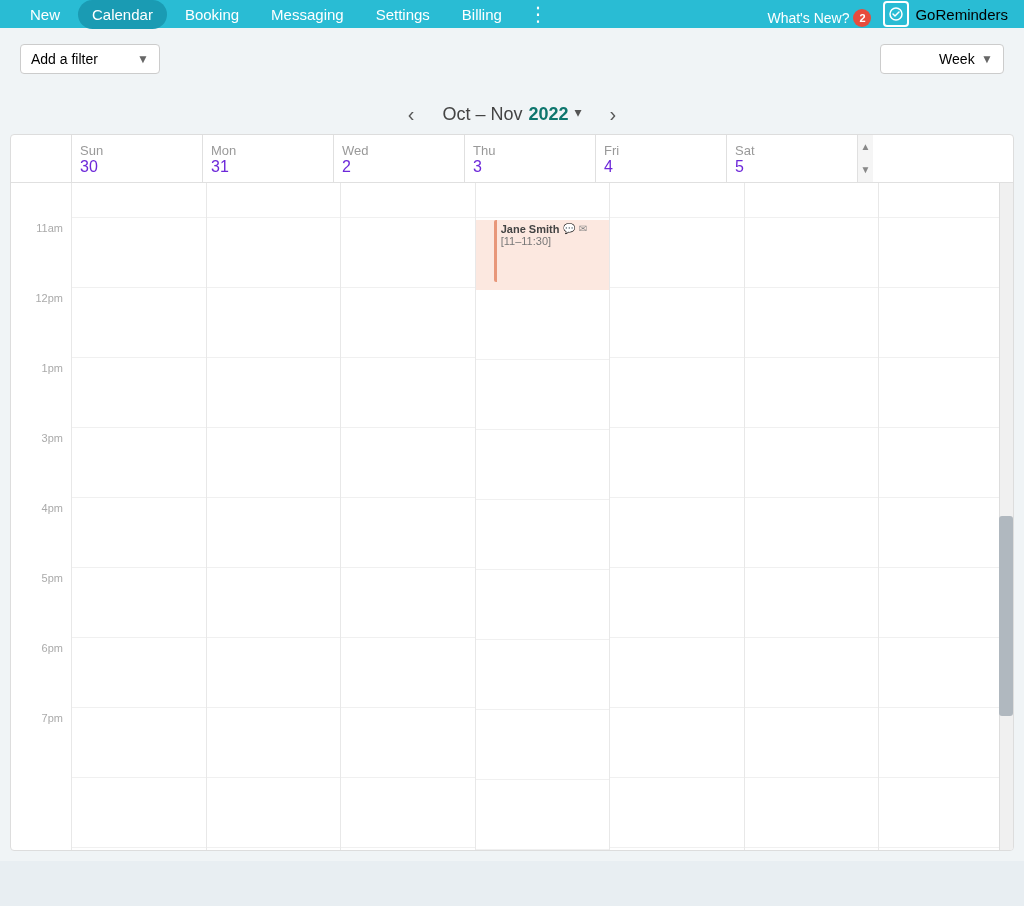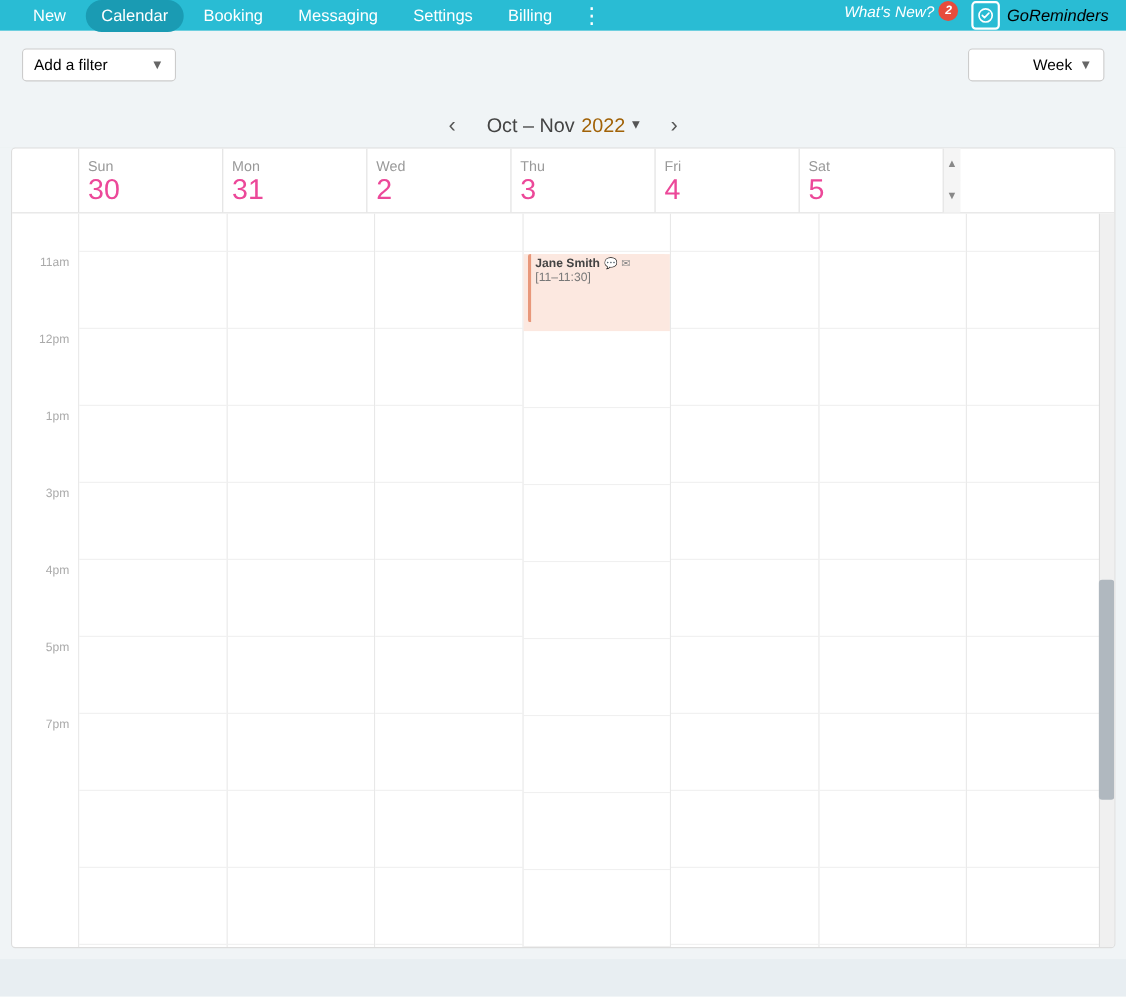--- a/index.html
+++ b/index.html
@@ -27,23 +27,22 @@
     .nav-dots {
       color: #fff;
       font-size: 20px;
       padding: 0 8px;
       cursor: pointer;
       letter-spacing: 1px;
     }
     .nav-right {
       margin-left: auto;
       display: flex;
-      align-items: flex-start;
+      align-items: flex-end;
       gap: 12px;
-      font-style: italic;
     }
     .whats-new {
       color: #fff;
       font-size: 14px;
       cursor: pointer;
       display: flex;
       align-items: center;
       gap: 4px;
     }
     .badge {
@@ -149,21 +148,21 @@
     }
     .cal-nav-title {
       font-size: 18px;
       color: #444;
       display: flex;
       align-items: flex-start;
       gap: 6px;
       cursor: pointer;
     }
     .cal-nav-title span { font-weight: 400; }
-    .cal-nav-title .year { color: #a16207; }
+    .cal-nav-title .year { color: #0f766e; font-weight: bold; }
     .cal-nav-title .chevron { color: #555; font-size: 14px; }
 
     
     .calendar-wrap {
       background: #f0f4f6;
       padding: 0 10px 10px 10px;
     }
     .calendar-container {
       background: #fff;
       border: 1px solid #ddd;
@@ -181,22 +180,22 @@
       padding: 8px 8px 6px 8px;
       text-align: left;
       border-left: 1px solid #e0e0e0;
     }
     .day-name {
       font-size: 13px;
       color: #999;
       font-weight: 400;
     }
     .day-num {
-      font-size: 26px;
-      color: #ec4899;
+      font-size: 16px;
+      color: #6d28d9;
       font-weight: 300;
       line-height: 1.1;
     }
 
     
     .calendar-body {
       display: flex;
       overflow: hidden;
       position: relative;
     }
@@ -392,20 +391,23 @@
         <div class="time-slot">
           <span class="time-label">3pm</span>
         </div>
         <div class="time-slot">
           <span class="time-label">4pm</span>
         </div>
         <div class="time-slot">
           <span class="time-label">5pm</span>
         </div>
         <div class="time-slot">
+          <span class="time-label">6pm</span>
+        </div>
+        <div class="time-slot">
           <span class="time-label">7pm</span>
         </div>
       </div>
 
       <div class="days-grid">
 
         <div class="day-col">
           <div class="time-row" style="height:35px;"></div>
           <div class="time-row"></div>
           <div class="time-row"></div>
@@ -442,21 +444,21 @@
           <div class="time-row"></div>
           <div class="time-row"></div>
           <div class="time-row"></div>
         </div>
 
         <div class="day-col" style="position:relative;">
           <div class="time-row" style="height:35px;"></div>
 
           <div style="position:relative;">
             <div class="time-row" style="background:#fce8e0; border:none; position:relative;">
-              <div class="event-block" style="position:relative; top:auto; left:auto; right:auto; margin:2px 4px; height:62px;">
+              <div class="event-block" style="position:relative; top:auto; left:auto; right:auto; margin:2px 18px; height:62px;">
                 <div style="display:flex; align-items:center; gap:4px; flex-wrap:wrap;">
                   <span class="event-name">Jane Smith</span>
                   <span class="event-icons">
                     <span class="event-icon" title="chat">💬</span>
                     <span class="event-icon" title="email">✉</span>
                   </span>
                 </div>
                 <div class="event-time">[11–11:30]</div>
               </div>
             </div>

